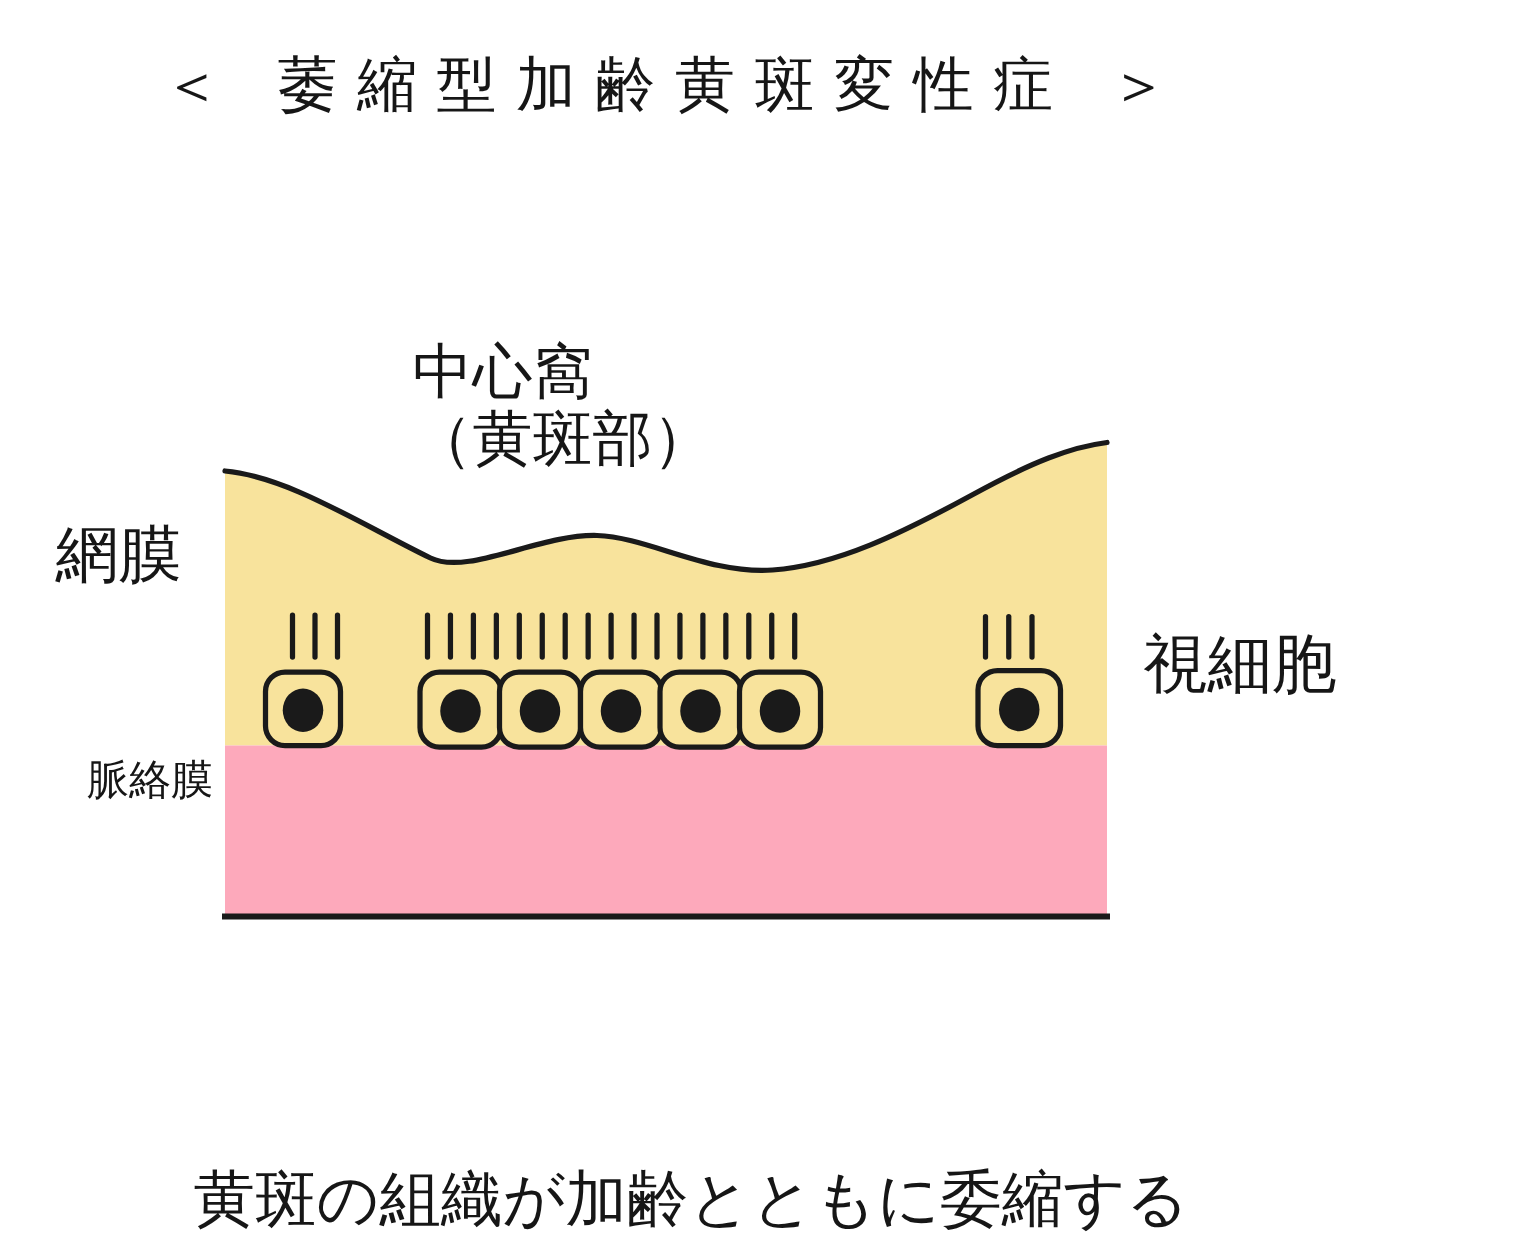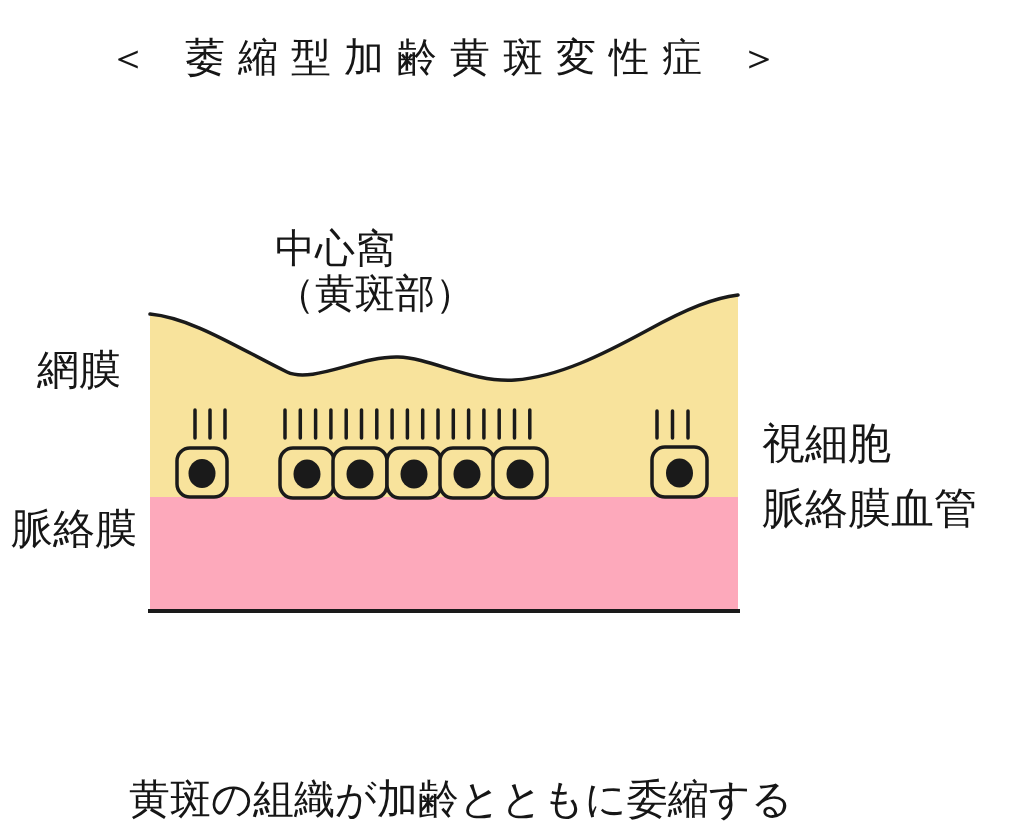--- a/index.html
+++ b/index.html
@@ -27,22 +27,22 @@
     font-size: 40px;
     line-height: 45px;
   }
   .lbl-retina {
     left: 22px; top: 342px; width: 114px;
     text-align: center;
     font-size: 42px;
   }
   .lbl-choroid {
     left: 6px; top: 501px; width: 136px;
-    text-align: center;
-    font-size: 42px;
+    text-align: right;
+    font-size: 28px;
     white-space: nowrap;
   }
   .right-labels {
     left: 762px; top: 411px; width: 262px;
     font-size: 43px;
     line-height: 65px;
     white-space: nowrap;
   }
   .caption {
     left: 116px; top: 772px; width: 700px;
@@ -113,16 +113,15 @@
 <div class="abs fovea">
   <div>中心窩</div>
   <div>（黄斑部）</div>
 </div>
 
 <div class="abs lbl-retina">網膜</div>
 <div class="abs lbl-choroid">脈絡膜</div>
 
 <div class="abs right-labels">
   <div>視細胞</div>
-  <div>脈絡膜血管</div>
 </div>
 
 <div class="abs caption">黄斑の組織が加齢とともに委縮する</div>
 
 </body></html>

